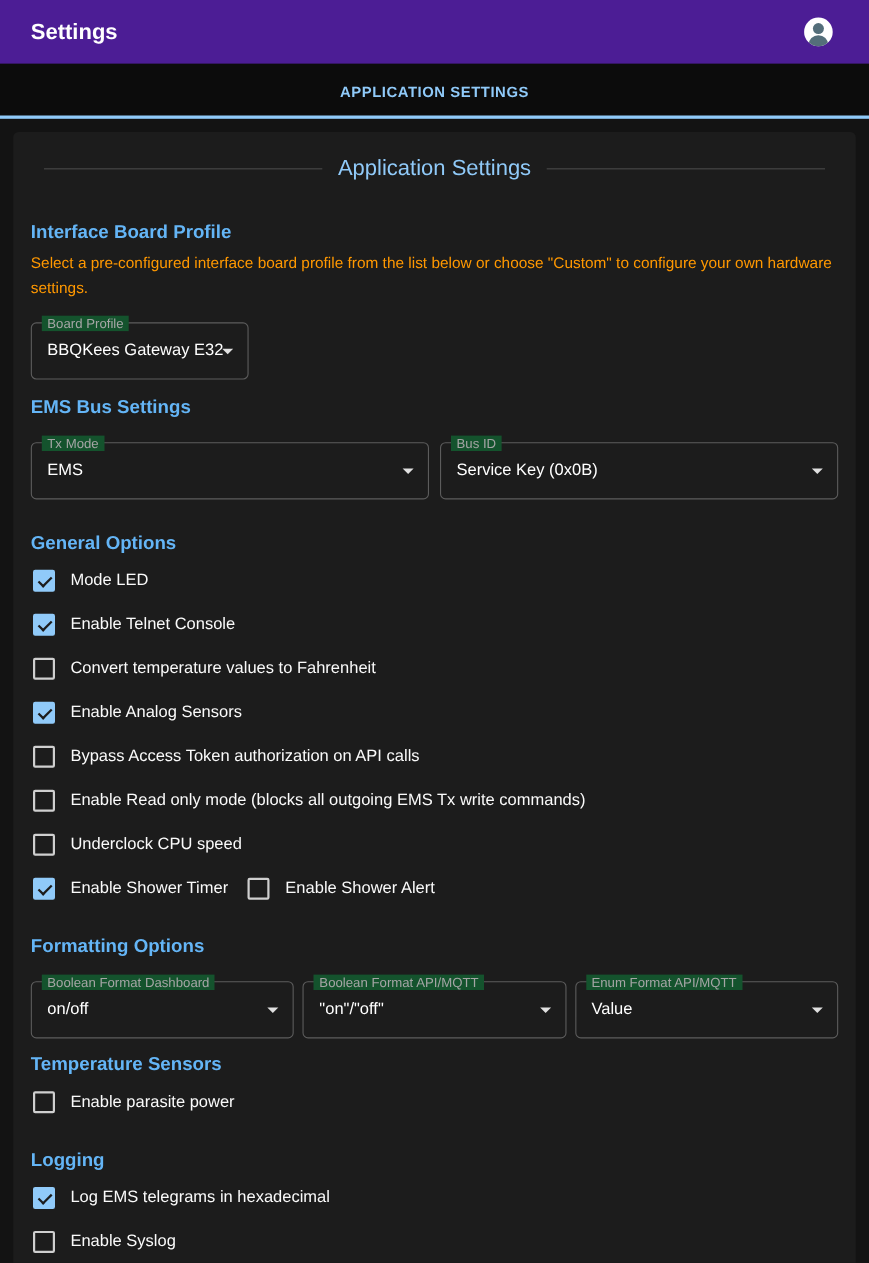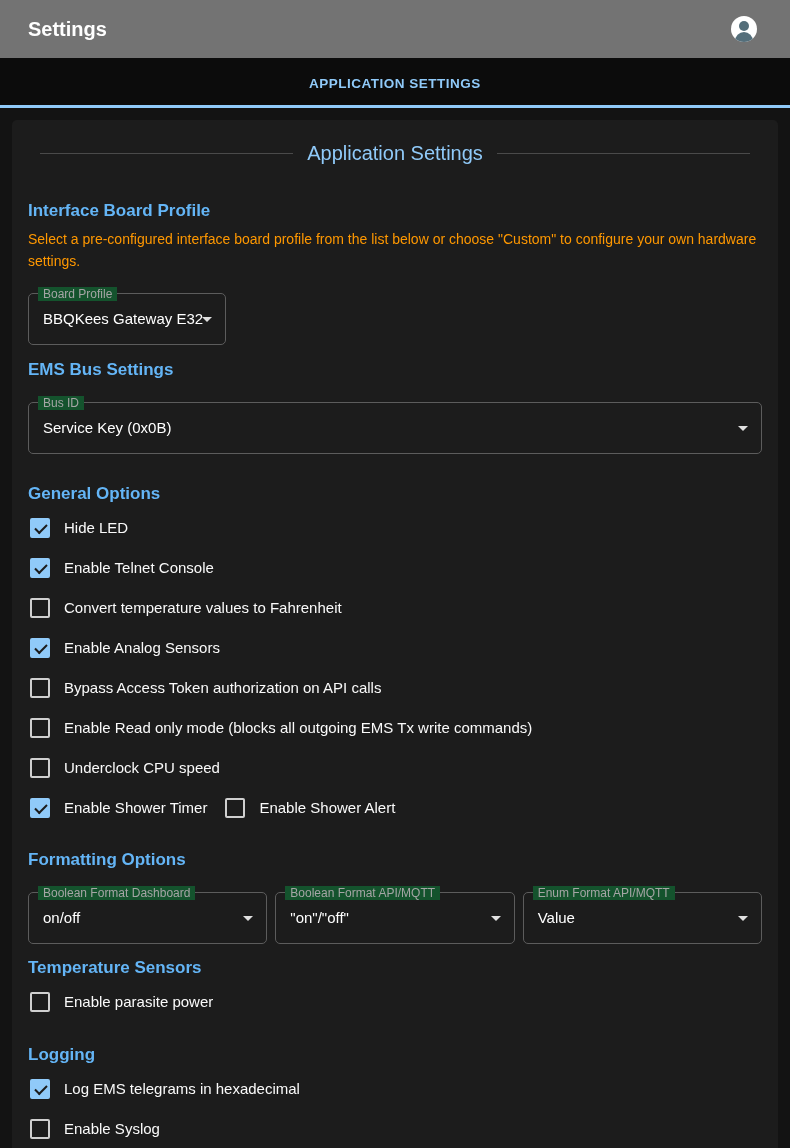--- a/index.html
+++ b/index.html
@@ -7,21 +7,21 @@
   body {
     background: #131313;
     font-family: "Liberation Sans", sans-serif;
     overflow: hidden;
     color: #fafafa;
   }
 
   
   .appbar {
     height: 58px;
-    background: #737373;
+    background: #4c1d95;
     display: flex;
     align-items: center;
     padding: 0 26px 0 28px;
     box-shadow: 0 2px 4px rgba(0,0,0,.4);
   }
   .appbar h1 {
     font-size: 20px;
     font-weight: bold;
     color: #ffffff;
     flex: 1;
@@ -230,33 +230,38 @@
       <span class="float-label">Board Profile</span>
       <span class="value">BBQKees Gateway E32</span>
       <span class="arrow"></span>
     </div>
   </section>
 
   <section class="sec-ems">
     <h3 class="section-heading">EMS Bus Settings</h3>
     <div class="select-row-2">
       <div class="select">
+        <span class="float-label">Tx Mode</span>
+        <span class="value">EMS</span>
+        <span class="arrow"></span>
+      </div>
+      <div class="select">
         <span class="float-label">Bus ID</span>
         <span class="value">Service Key (0x0B)</span>
         <span class="arrow"></span>
       </div>
     </div>
   </section>
 
   <section class="sec-general">
     <h3 class="section-heading">General Options</h3>
     <div class="check-rows">
       <div class="check-row">
         <span class="checkbox checked"></span>
-        <span class="check-label">Hide LED</span>
+        <span class="check-label">Mode LED</span>
       </div>
       <div class="check-row">
         <span class="checkbox checked"></span>
         <span class="check-label">Enable Telnet Console</span>
       </div>
       <div class="check-row">
         <span class="checkbox"></span>
         <span class="check-label">Convert temperature values to Fahrenheit</span>
       </div>
       <div class="check-row">

